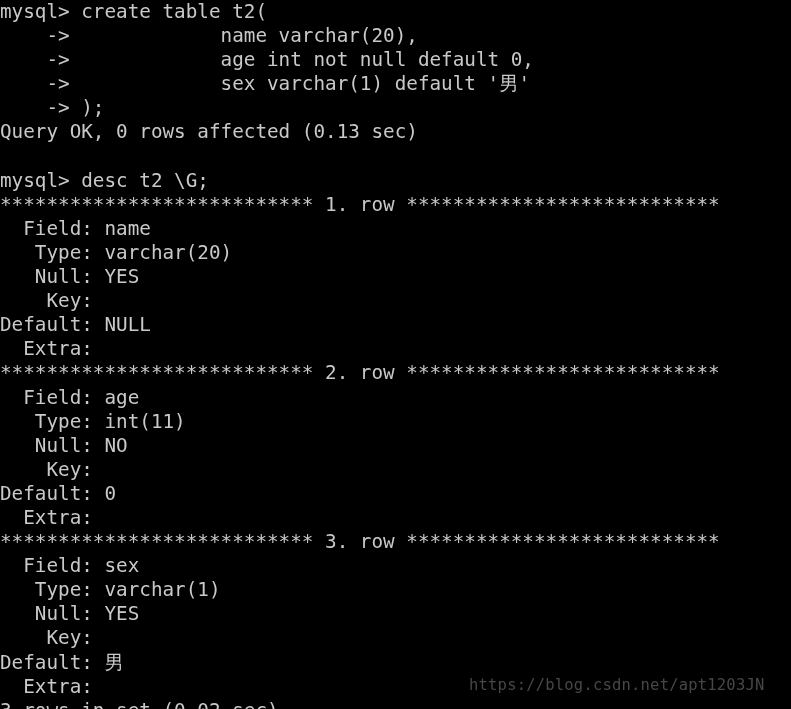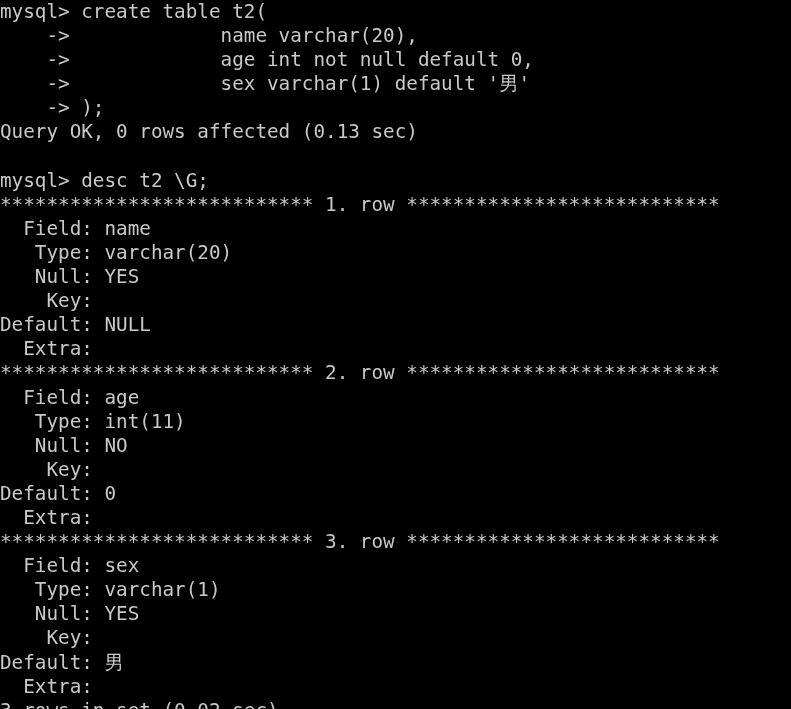--- a/index.html
+++ b/index.html
@@ -55,13 +55,14 @@
     color: #474747;
     white-space: pre;
     letter-spacing: 0.2px;
   }
 </style>
 </head>
 <body>
 
 <div id="terminal">
   <div id="screen"><span class="tline">mysql&gt; create table t2(</span><span class="tline">    -&gt;             name varchar(20),</span><span class="tline">    -&gt;             age int not null default 0,</span><span class="tline">    -&gt;             sex varchar(1) default '男'</span><span class="tline">    -&gt; );</span><span class="tline">Query OK, 0 rows affected (0.13 sec)</span><span class="tline"></span><span class="tline">mysql&gt; desc t2 \G;</span><span class="tline">*************************** 1. row ***************************</span><span class="tline">  Field: name</span><span class="tline">   Type: varchar(20)</span><span class="tline">   Null: YES</span><span class="tline">    Key: </span><span class="tline">Default: NULL</span><span class="tline">  Extra: </span><span class="tline">*************************** 2. row ***************************</span><span class="tline">  Field: age</span><span class="tline">   Type: int(11)</span><span class="tline">   Null: NO</span><span class="tline">    Key: </span><span class="tline">Default: 0</span><span class="tline">  Extra: </span><span class="tline">*************************** 3. row ***************************</span><span class="tline">  Field: sex</span><span class="tline">   Type: varchar(1)</span><span class="tline">   Null: YES</span><span class="tline">    Key: </span><span class="tline">Default: 男</span><span class="tline">  Extra: </span><span class="tline">3 rows in set (0.02 sec)</span></div>
+  <div id="watermark">https://blog.csdn.net/apt1203JN</div>
 </div>
 
 </body></html>

